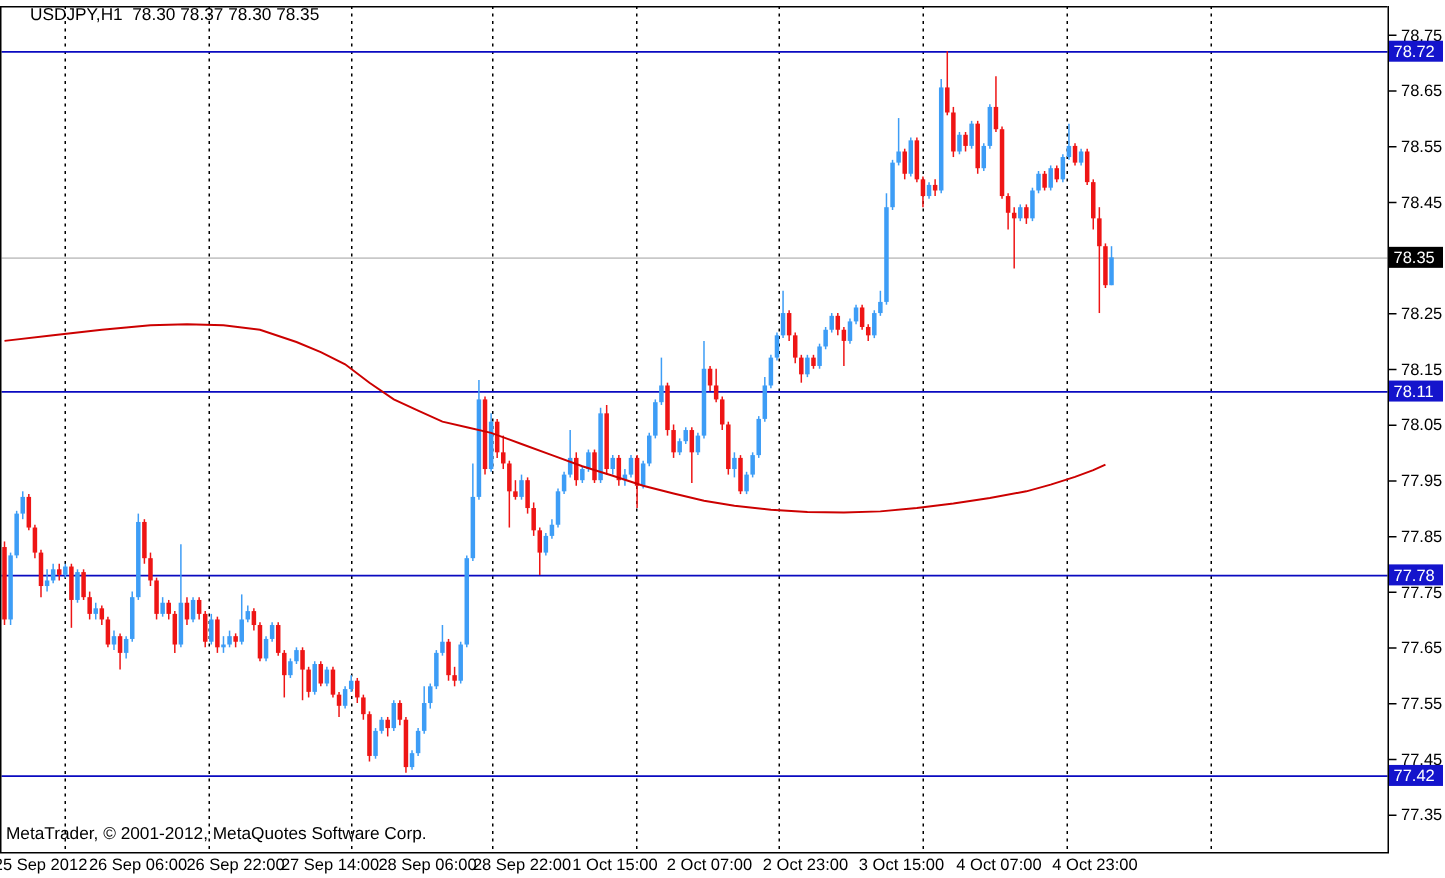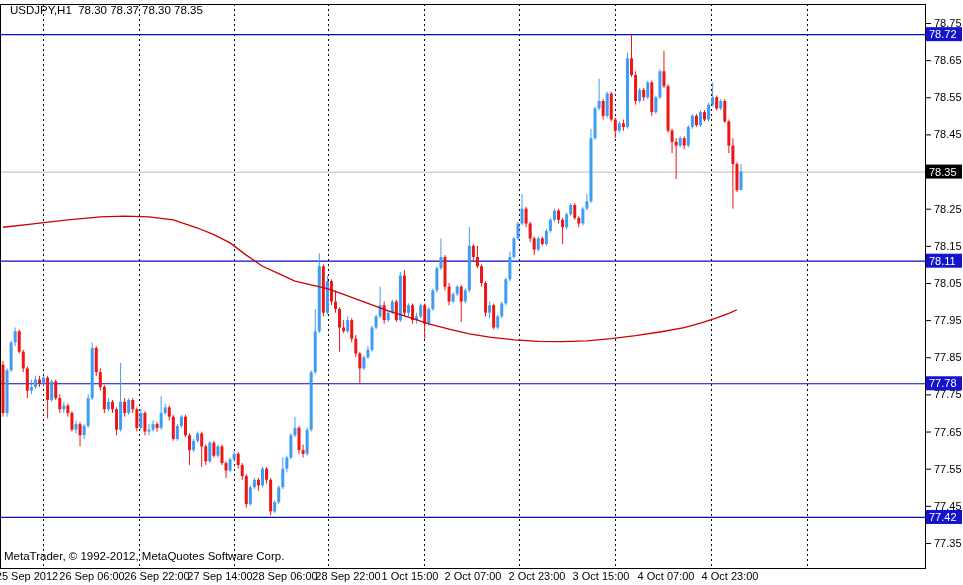--- a/index.html
+++ b/index.html
@@ -1,20 +1,20 @@
 <!DOCTYPE html>
 <html><head>
 <meta charset="utf-8">
 <style>
   html,body{margin:0;padding:0;background:#fff;}
   #stage{position:relative;width:963px;height:585px;background:#ffffff;overflow:hidden;
          font-family:"Liberation Sans", sans-serif;}
   #chart-svg{position:absolute;left:0;top:0;}
   .overlay-text{position:absolute;font-size:11.5px;color:#000;white-space:pre;}
-  #title{left:10px;top:4px;text-align:right;}
+  #title{left:20px;top:4px;text-align:right;}
   #footer{left:4px;top:550px;}
 </style>
 </head>
 <body>
 
 <div id="stage">
   <svg id="chart-svg" width="963" height="585">
     <g>
         <line x1="43.5" y1="4" x2="43.5" y2="568" stroke="#000000" stroke-width="1" stroke-dasharray="2 3"></line>
         <line x1="139.5" y1="4" x2="139.5" y2="568" stroke="#000000" stroke-width="1" stroke-dasharray="2 3"></line>
@@ -463,14 +463,14 @@
         <text x="929" y="264.7" font-size="11" fill="#ffffff">78.11</text>
         <rect x="926" y="376.26" width="36" height="14" fill="#1414cc"></rect>
         <text x="929" y="387.26" font-size="11" fill="#ffffff">77.78</text>
         <rect x="926" y="509.96" width="36" height="14" fill="#1414cc"></rect>
         <text x="929" y="520.96" font-size="11" fill="#ffffff">77.42</text>
         <rect x="926" y="164.56" width="36" height="14" fill="#000000"></rect>
         <text x="929" y="175.56" font-size="11" fill="#ffffff">78.35</text>
       </g>
   </svg>
   <div id="title" class="overlay-text">USDJPY,H1  78.30 78.37 78.30 78.35</div>
-  <div id="footer" class="overlay-text">MetaTrader, © 1992-2012, MetaQuotes Software Corp.</div>
+  <div id="footer" class="overlay-text">MetaTrader, © 2001-2012, MetaQuotes Software Corp.</div>
 </div>
 
 </body></html>

